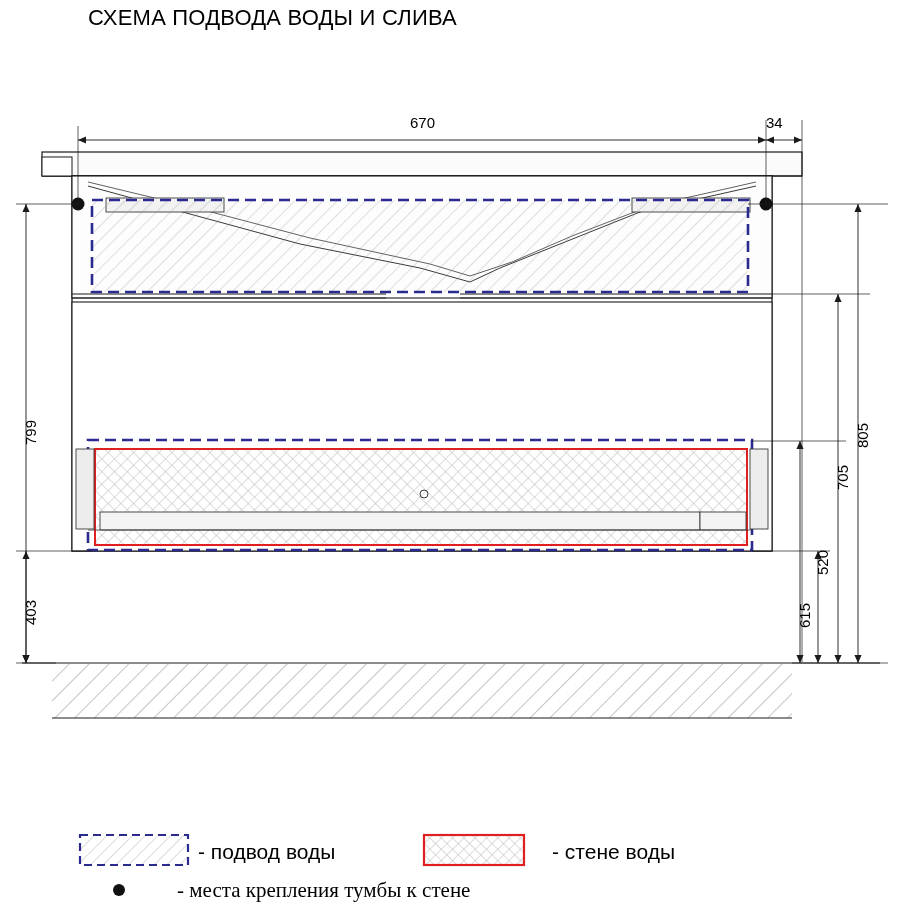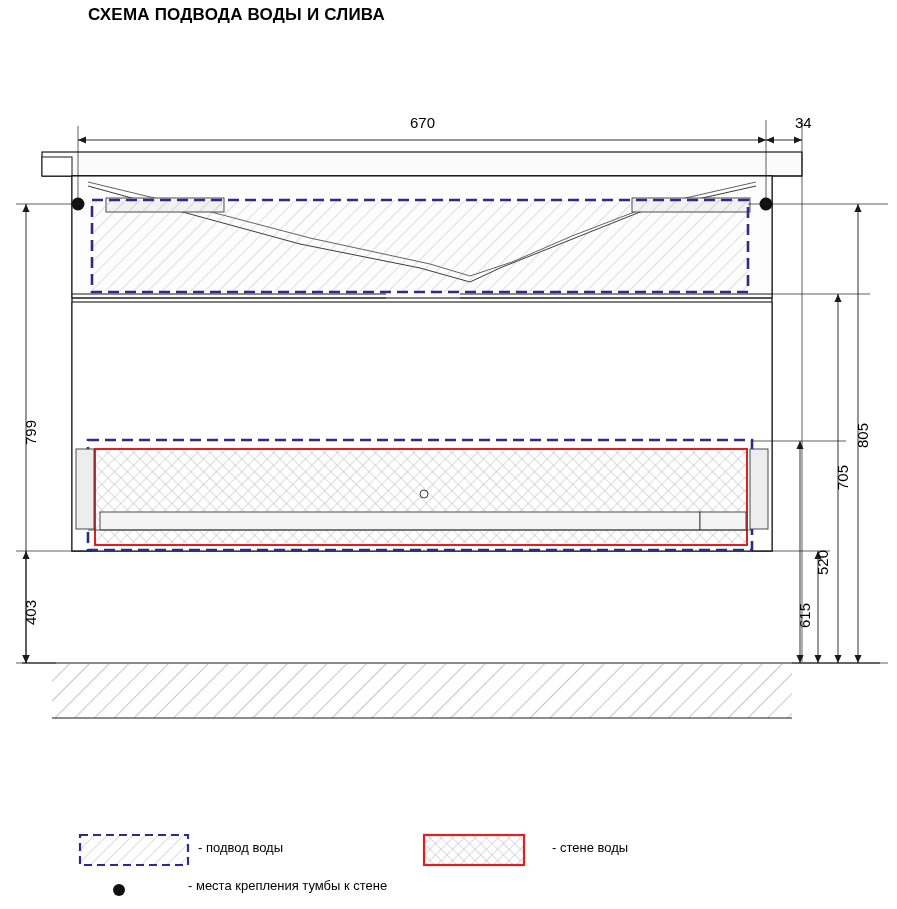--- a/index.html
+++ b/index.html
@@ -18,22 +18,22 @@
   #stage {
     position: absolute;
     left: 0; top: 0;
     width: 897px;
     height: 909px;
   }
   .title {
     position: absolute;
     left: 88px;
     top: 5px;
-    font-size: 17px;
-    font-weight: bold;
+    font-size: 22px;
+    font-weight: normal;
     letter-spacing: 0.2px;
     white-space: nowrap;
   }
   svg.draw {
     position: absolute;
     left: 0; top: 0;
     width: 897px;
     height: 909px;
   }
   .dimtext {
@@ -41,21 +41,21 @@
     font-size: 15px;
     font-family: "Liberation Sans", sans-serif;
     white-space: nowrap;
   }
   .dimtext.vert {
     transform-origin: 0 0;
     transform: rotate(-90deg);
   }
   .legendtext {
     position: absolute;
-    font-size: 13px;
+    font-size: 21px;
     white-space: nowrap;
   }
 </style>
 </head>
 <body>
 
 <div id="stage">
 
   <div class="title">СХЕМА ПОДВОДА ВОДЫ И СЛИВА</div>
 
@@ -156,27 +156,27 @@
     <line x1="800" y1="441" x2="800" y2="663" stroke="#1a1a1a" stroke-width="0.9" marker-start="url(#arrL)" marker-end="url(#arrR)"></line>
 
     <line x1="818" y1="551" x2="818" y2="663" stroke="#1a1a1a" stroke-width="0.9" marker-start="url(#arrL)" marker-end="url(#arrR)"></line>
 
     <rect x="80" y="835" width="108" height="30" fill="url(#hatchLegendSupply)" fill-opacity="0.6" stroke="#2b2b8f" stroke-width="2.2" stroke-dasharray="8,5"></rect>
     <rect x="424" y="835" width="100" height="30" fill="url(#hatchLegendDrain)" fill-opacity="0.6" stroke="#e02020" stroke-width="2.2"></rect>
     <circle cx="119" cy="890" r="6" fill="#111111"></circle>
   </svg>
 
   <div class="dimtext" style="left:410px; top:114px;">670</div>
-  <div class="dimtext" style="left:766px; top:114px;margin-left:29px;">34</div>
+  <div class="dimtext" style="left:766px; top:114px;">34</div>
 
   <div class="dimtext vert" style="left:22px; top:445px;">799</div>
   <div class="dimtext vert" style="left:22px; top:625px;">403</div>
 
   <div class="dimtext vert" style="left:854px; top:448px;">805</div>
   <div class="dimtext vert" style="left:834px; top:490px;">705</div>
   <div class="dimtext vert" style="left:796px; top:628px;">615</div>
   <div class="dimtext vert" style="left:814px; top:575px;">520</div>
 
   <div class="legendtext" style="left:198px; top:840px;">- подвод   воды</div>
   <div class="legendtext" style="left:552px; top:840px;">- стене  воды</div>
-  <div class="legendtext" style="left:188px; top:878px;">- места крепления тумбы к стене</div>
+  <div class="legendtext" style="left:177px; top:878px;font-family:Liberation Serif, serif;">- места крепления тумбы к стене</div>
 
 </div>
 
 </body></html>

